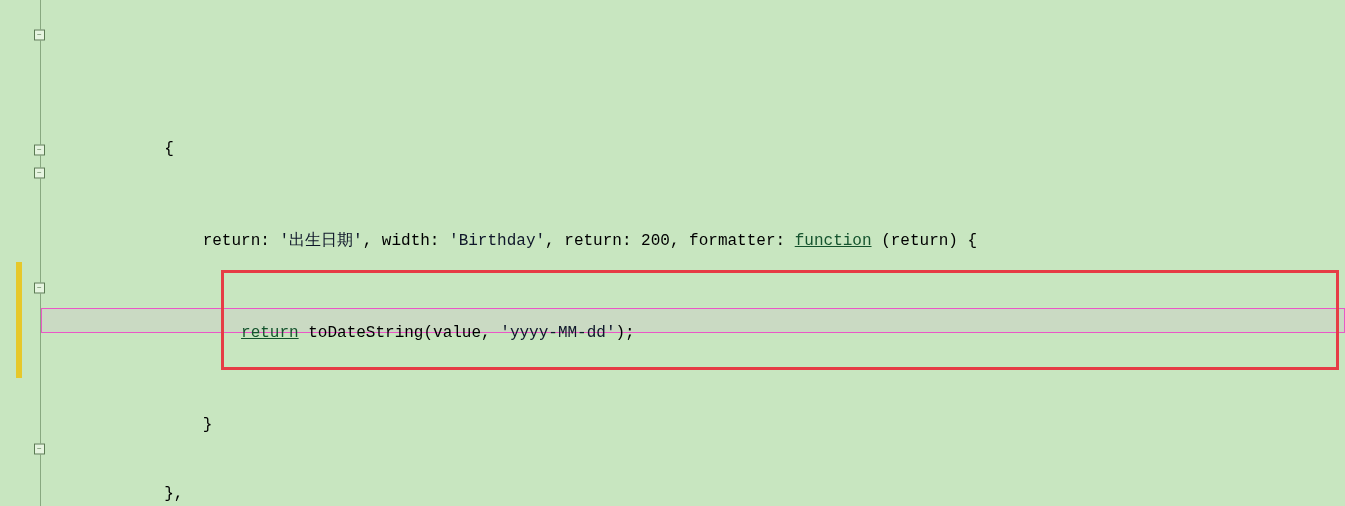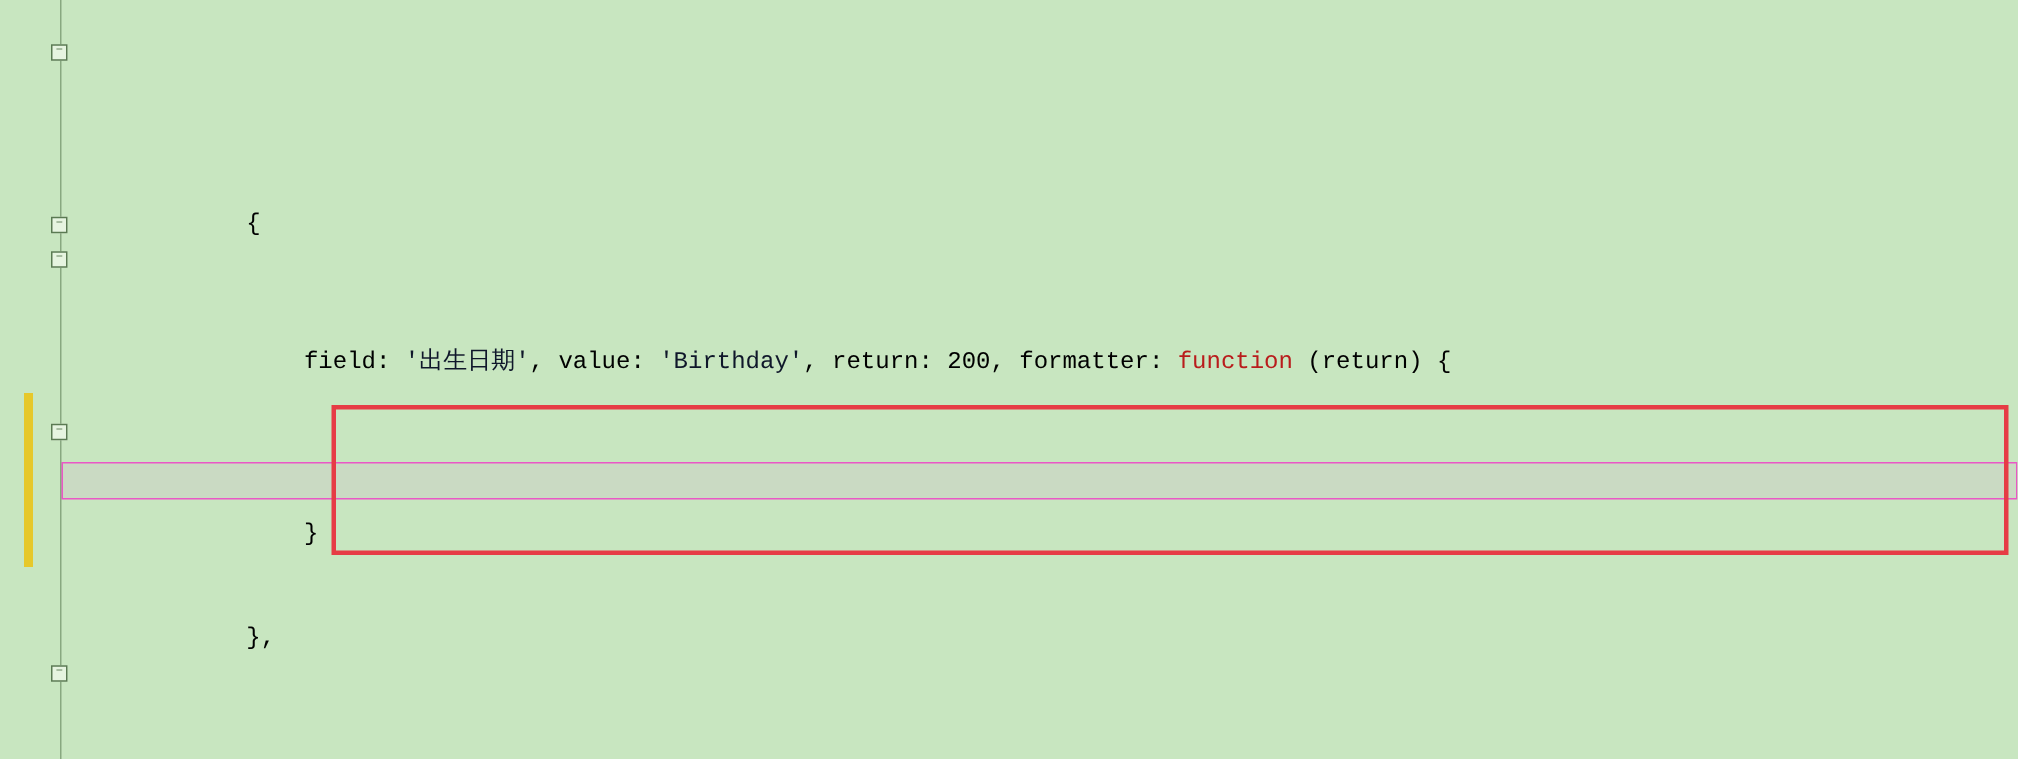--- a/index.html
+++ b/index.html
@@ -67,21 +67,21 @@
   }
 
   .code-line {
     height: 23px;
     padding-left: 8px;
     color: #000;
     position: relative;
     z-index: 2;
   }
 
-  .kw   { color: #b91c1c; }      
+  .kw   { color: #14532d; text-decoration: underline; }      
   .str  { color: #0f172a; }         
   .highlight-current {
     position: absolute;
     left: 0; right: 0;
     height: 23px;
     top: 308px;
     background: rgba(255, 0, 255, 0.05);
     border: 1px solid rgba(255, 0, 200, 0.6);
     z-index: 1;
   }
@@ -138,22 +138,23 @@
     <div class="gutter-line"></div>
   </div>
 
   <div class="code-area">
 
     <div class="highlight-current"></div>
     <div class="red-box"></div>
 
     <div class="code-line"><span>            {</span></div>
 
-    <div class="code-line"><span>                field: </span><span class="str">'出生日期'</span><span>, value: </span><span class="str">'Birthday'</span><span>, return: 200, formatter: </span><span class="kw">function</span><span> (return) {</span></div>
+    <div class="code-line"><span>                return: </span><span class="str">'出生日期'</span><span>, width: </span><span class="str">'Birthday'</span><span>, return: 200, formatter: </span><span class="kw">function</span><span> (return) {</span></div>
 
+    <div class="code-line"><span>                    </span><span class="kw">return</span><span> toDateString(value, </span><span class="str">'yyyy-MM-dd'</span><span>);</span></div>
 
     <div class="code-line"><span>                }</span></div>
     <div class="code-line"><span>            },</span></div>
 
     
 
     
 
     
 

